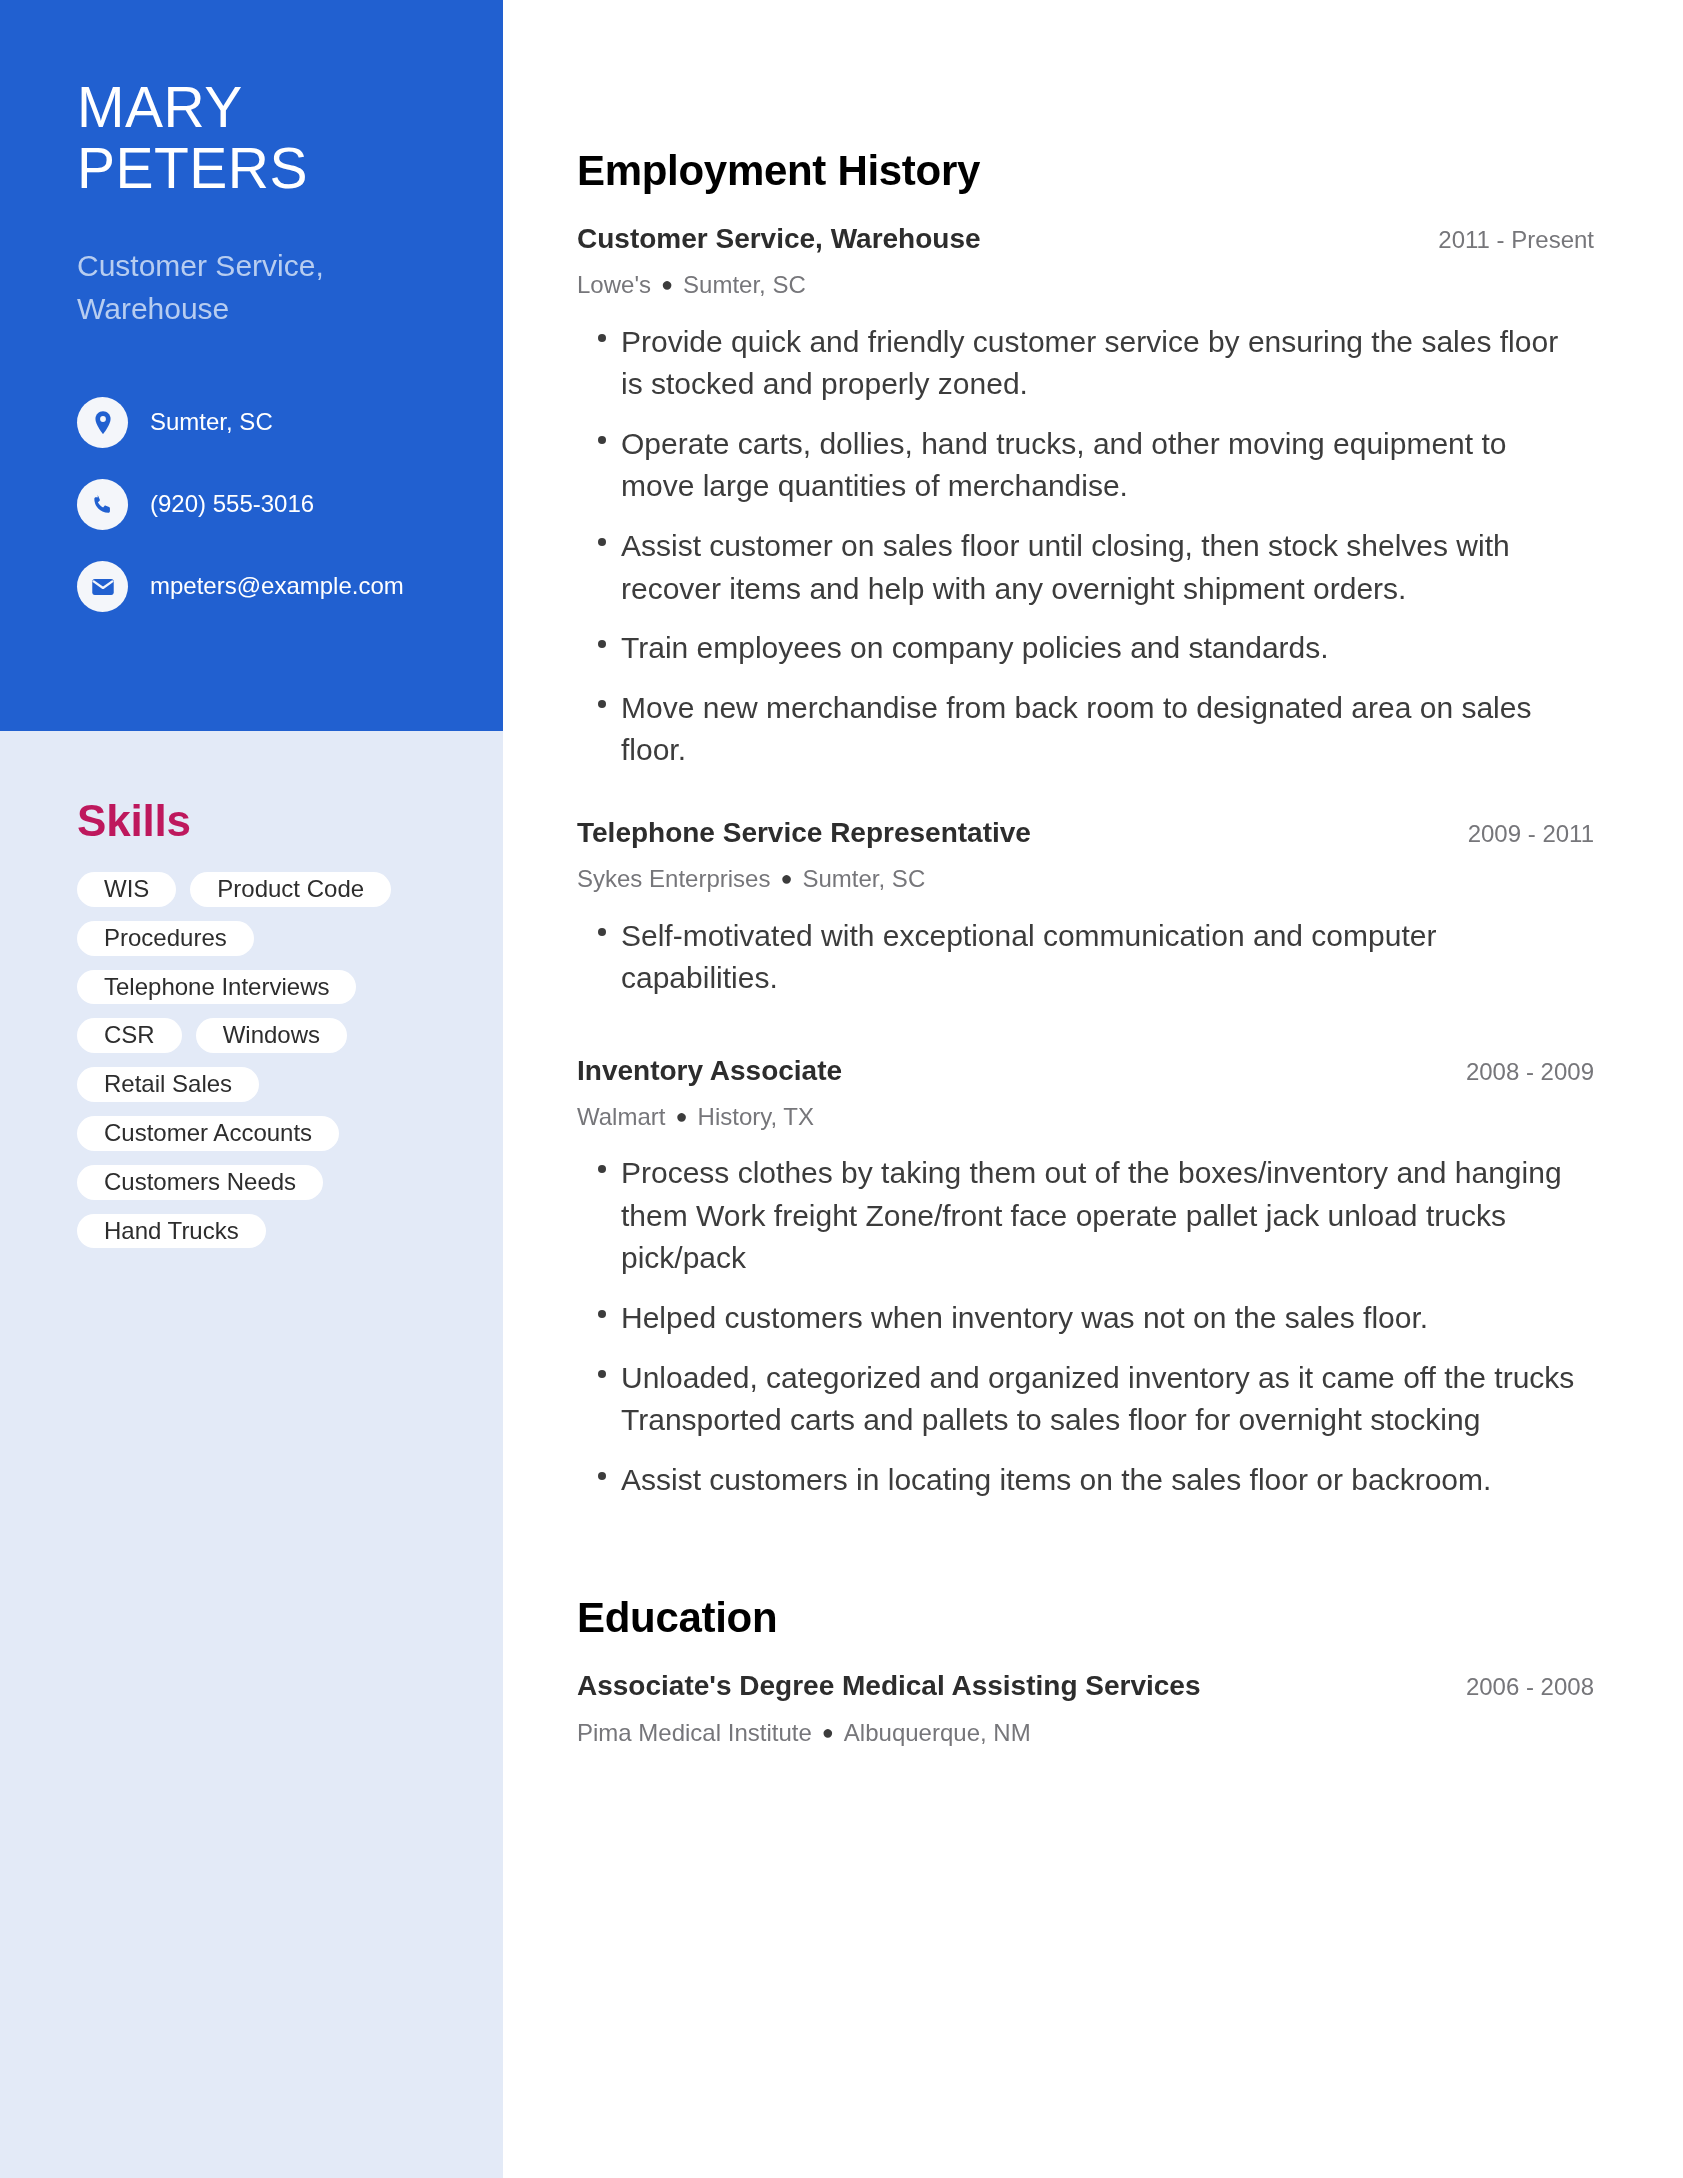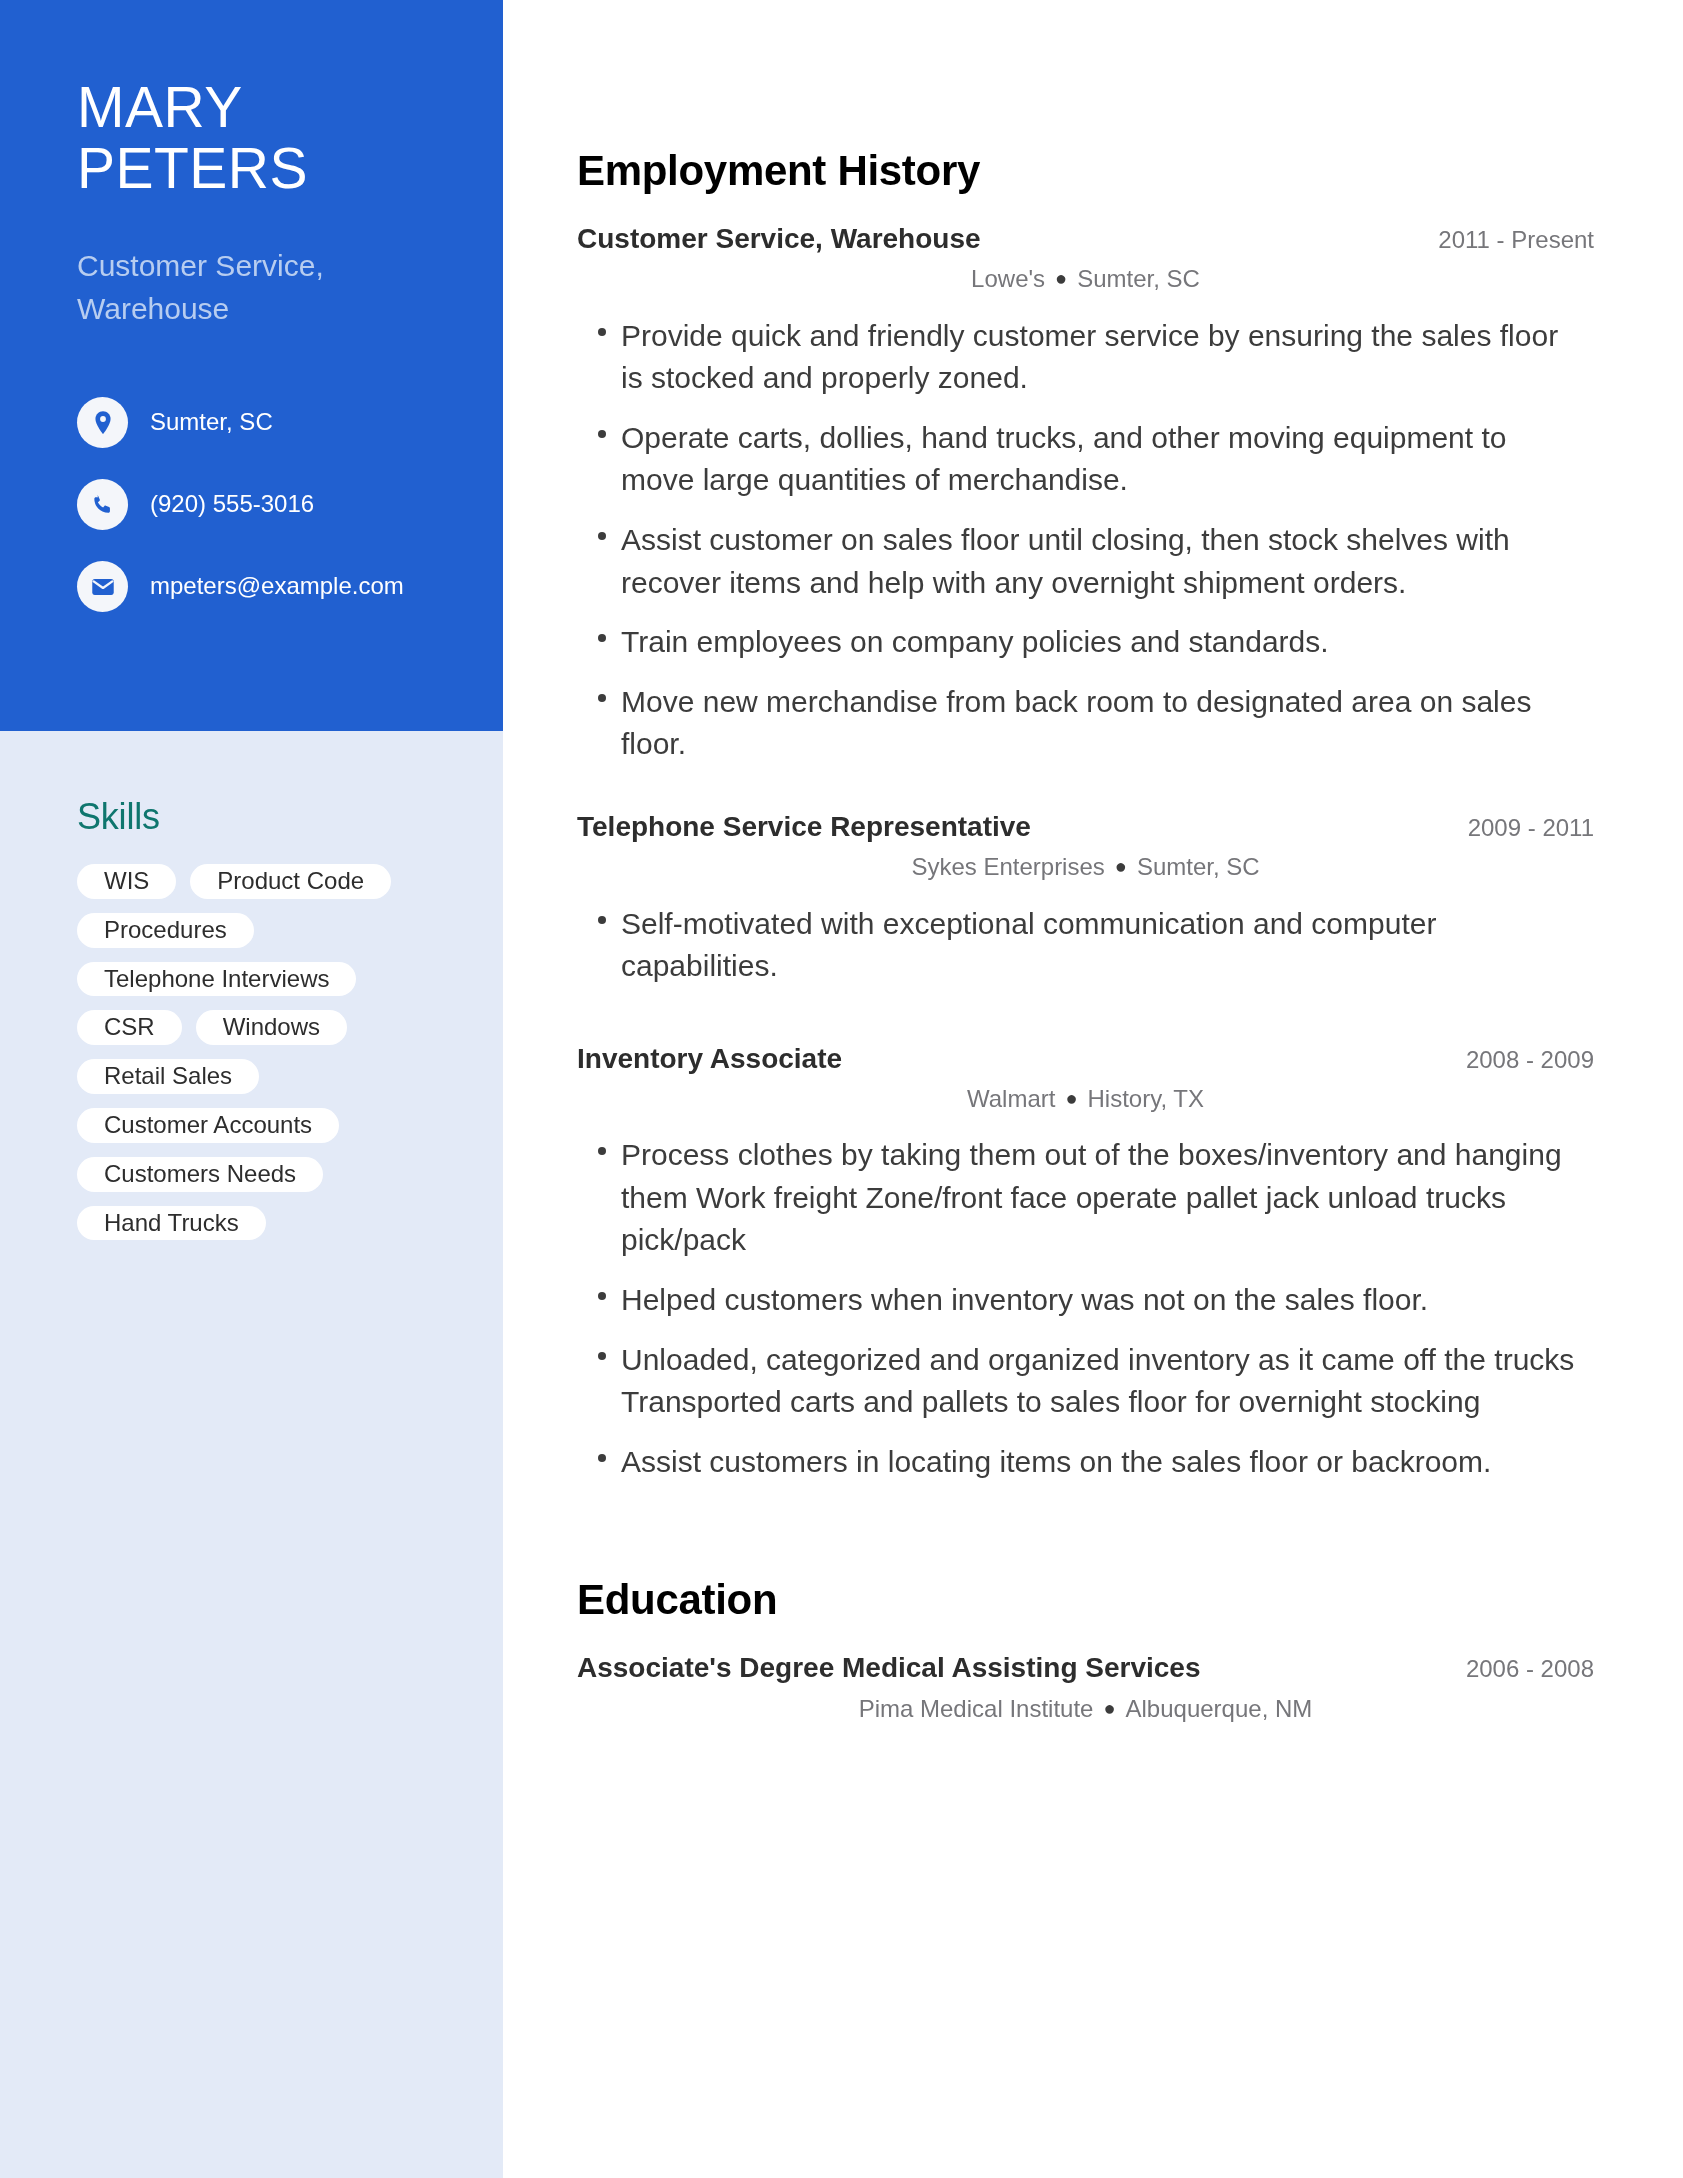--- a/index.html
+++ b/index.html
@@ -86,23 +86,23 @@
     line-height: 1.2;
     font-weight: 400;
   }
 
   
   .skills-section {
     padding: 65px 40px 0 77px;
   }
 
   .skills-title {
-    font-size: 36px;
-    font-weight: 400;
-    color: #0f766e;
+    font-size: 44px;
+    font-weight: 700;
+    color: #be185d;
     margin-bottom: 26px;
     letter-spacing: -0.2px;
   }
 
   .skill-rows { display: block; }
 
   .skill-row {
     display: flex;
     flex-wrap: nowrap;
     margin-bottom: 14px;
@@ -153,23 +153,22 @@
   .entry-date {
     font-size: 24px;
     color: #76767a;
     white-space: nowrap;
     padding-left: 24px;
   }
 
   .entry-meta {
     font-size: 24px;
     color: #76767a;
-    margin-top: 6px;
+    margin-top: 12px;
     line-height: 1.3;
-    text-align: center;
   }
 
   .meta-sep {
     color: #3c3c3c;
     padding: 0 10px;
     font-size: 20px;
     position: relative;
     top: -2px;
   }
 

